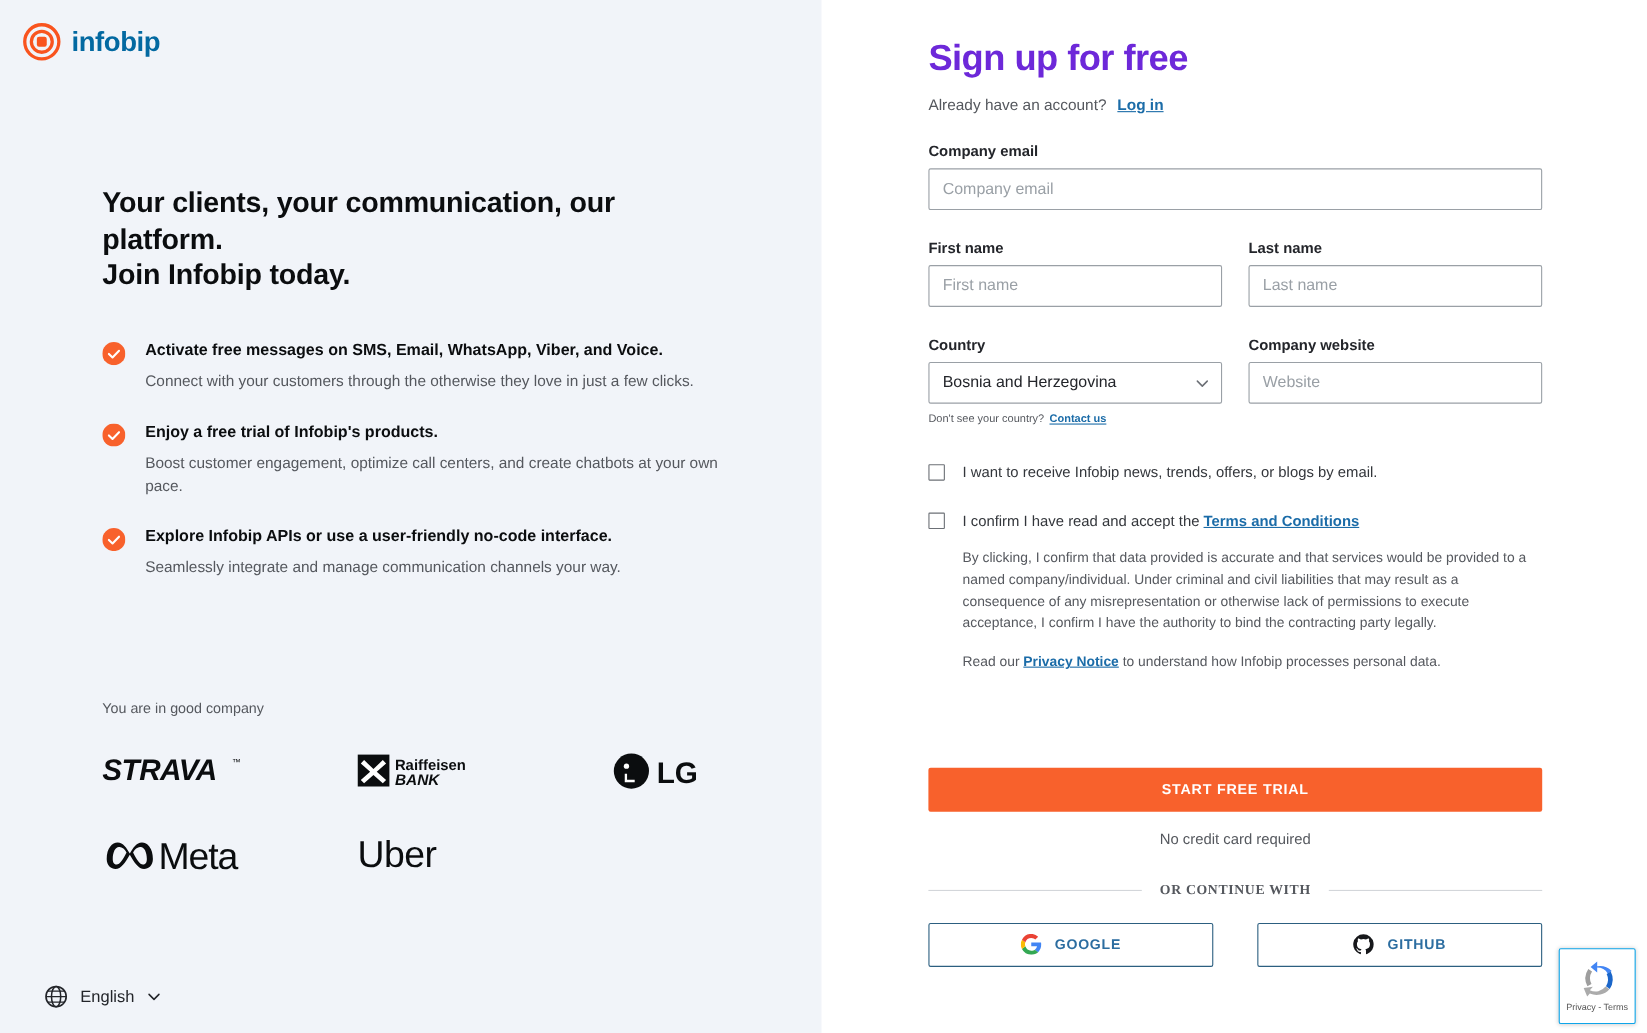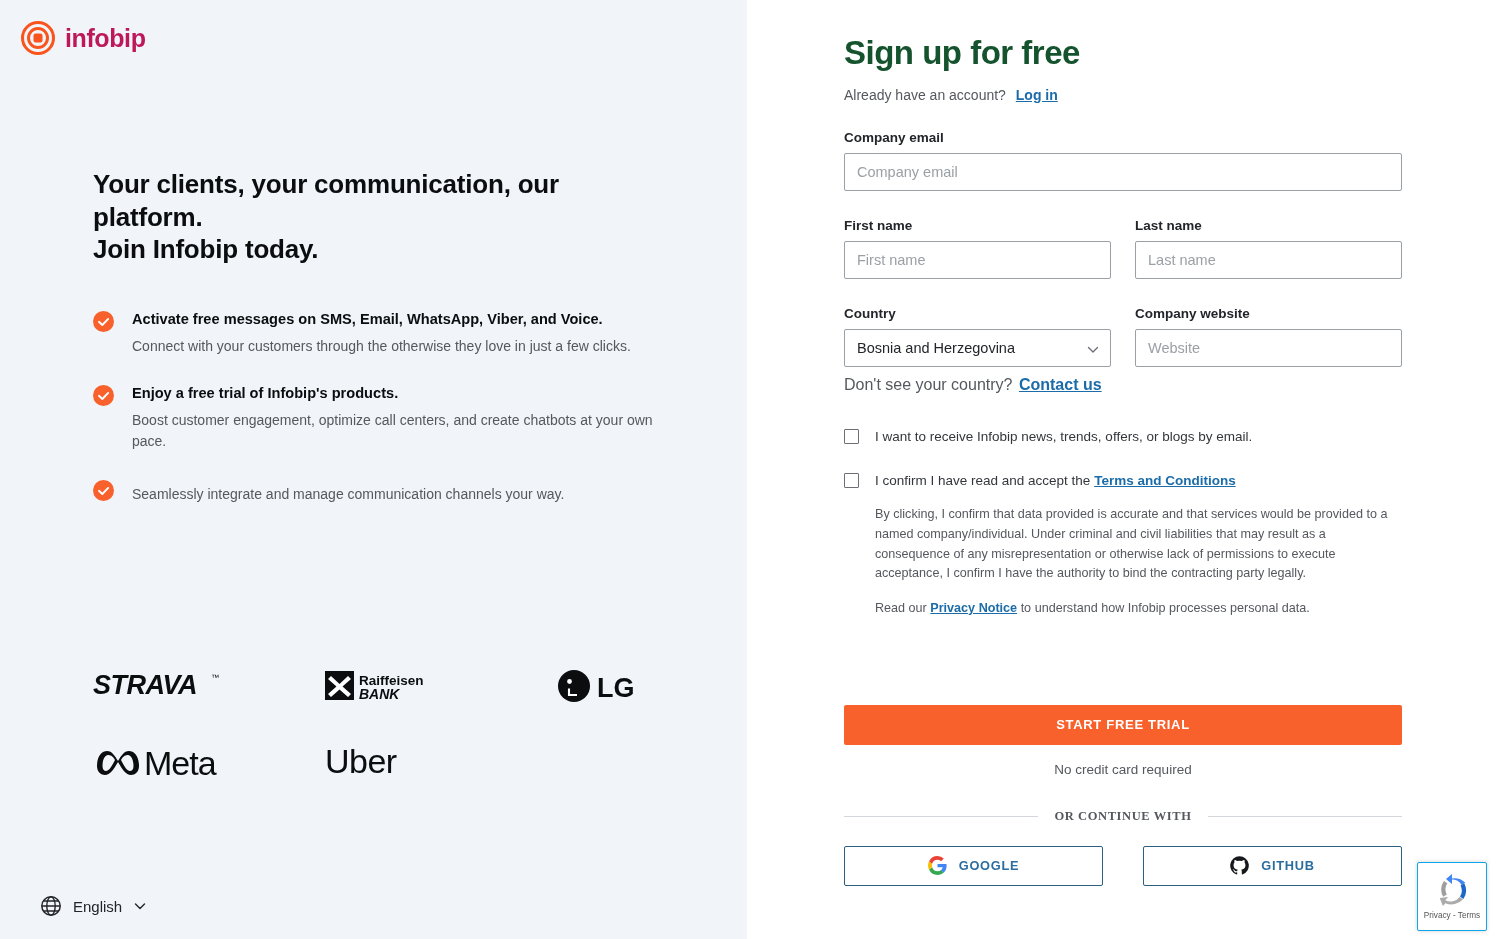--- a/index.html
+++ b/index.html
@@ -13,21 +13,21 @@
 
   
   .left-panel {
     width: 747px; height: 939px;
     background: #f1f4f9;
     position: relative;
     flex: 0 0 747px;
   }
   .brand { position: absolute; left: 20px; top: 20px; display: flex; align-items: center; gap: 9px; }
   .brand-mark { width: 36px; height: 36px; display: block; }
-  .brand-word { font-size: 25px; font-weight: 700; color: #be185d; letter-spacing: -0.4px; line-height: 1; }
+  .brand-word { font-size: 25px; font-weight: 700; color: #0369a1; letter-spacing: -0.4px; line-height: 1; }
 
   .left-content { position: absolute; left: 93px; top: 168px; width: 570px; }
   .headline {
     font-size: 26px; font-weight: 700; color: #0b0d0f;
     line-height: 1.25; letter-spacing: -0.2px; white-space: pre-line;
   }
   .benefits { margin-top: 43px; }
   .benefit { display: flex; gap: 18px; margin-bottom: 26px; }
   .benefit:last-child { margin-bottom: 0; }
   .check-icon { flex: 0 0 21px; width: 21px; height: 21px; margin-top: 2px; }
@@ -53,21 +53,21 @@
     cursor: pointer;
   }
   .lang-label { font-size: 15px; color: #23252a; }
   .globe-icon { width: 22px; height: 22px; }
   .chevron-sm { width: 14px; height: 14px; }
 
   
   .right-panel { flex: 1; height: 939px; background: #ffffff; position: relative; }
   .form-wrap { position: absolute; left: 97px; top: 33px; width: 558px; }
 
-  .page-title { font-size: 33px; font-weight: 700; color: #14532d; letter-spacing: -0.5px; line-height: 1.2; }
+  .page-title { font-size: 33px; font-weight: 700; color: #6d28d9; letter-spacing: -0.5px; line-height: 1.2; }
   .subline { margin-top: 14px; font-size: 14px; color: #55585e; }
   .subline .link { margin-left: 6px; }
   .link { color: #1b6ca8; text-decoration: underline; font-weight: 700; cursor: pointer; }
 
   .field-label { font-size: 13.5px; font-weight: 700; color: #23252a; margin-bottom: 8px; display: block; }
   .field-block { margin-top: 27px; }
   .row-2 { display: flex; gap: 24px; }
   .col { flex: 1; }
 
   .text-input, .select-input {
@@ -75,21 +75,21 @@
     border: 1px solid #9aa0a6; border-radius: 2px;
     padding: 0 12px; font-size: 14.5px; color: #23252a;
     font-family: "Liberation Sans", sans-serif;
     background: #ffffff; outline: none;
   }
   .text-input::placeholder { color: #9aa0a6; }
   .select-wrap { position: relative; }
   .select-input { appearance: none; -webkit-appearance: none; padding-right: 54px; cursor: pointer; }
   .select-chevron { position: absolute; right: 11px; top: 13px; width: 14px; height: 13px; pointer-events: none; }
 
-  .helper-line { margin-top: 9px; font-size: 16px; color: #55585e; }
+  .helper-line { margin-top: 9px; font-size: 10px; color: #55585e; }
   .helper-line .link { margin-left: 2px; }
 
   .checks { margin-top: 34px; }
   .check-row { display: flex; align-items: flex-start; gap: 16px; margin-bottom: 26px; }
   .cbox {
     flex: 0 0 15px; width: 15px; height: 15px;
     border: 1px solid #6c7076; border-radius: 1px;
     background: #fff; margin-top: 1px; cursor: pointer;
   }
   .check-text { font-size: 13.5px; color: #33363b; line-height: 1.4; }
@@ -183,28 +183,30 @@
         </div>
 
         <div class="benefit">
           <span class="check-icon">
             <svg viewBox="0 0 21 21" width="21" height="21">
               <circle cx="10.5" cy="10.5" r="10.5" fill="#F8612C"></circle>
               <path d="M6 10.8 L9.3 14 L15.2 7.9" fill="none" stroke="#fff" stroke-width="1.9" stroke-linecap="round" stroke-linejoin="round"></path>
             </svg>
           </span>
           <div class="benefit-body">
+            <div class="benefit-title">Explore Infobip APIs or use a user-friendly no-code interface.</div>
             <div class="benefit-desc">Seamlessly integrate and manage communication channels your way.</div>
           </div>
         </div>
 
       </div>
     </div>
 
     <div class="good-company">
+      <div class="good-company-label">You are in good company</div>
       <div class="logo-grid">
 
         <div class="logo-cell">
           <svg width="126" height="30" viewBox="0 0 126 30" aria-hidden="true">
             <text x="0" y="23" font-family="'Liberation Sans', sans-serif" font-size="27" font-weight="700" font-style="italic" letter-spacing="-0.5" fill="#0b0d0f">STRAVA</text>
             <text x="118" y="9" font-family="'Liberation Sans', sans-serif" font-size="8" fill="#0b0d0f">™</text>
           </svg>
         </div>
 
         <div class="logo-cell">

